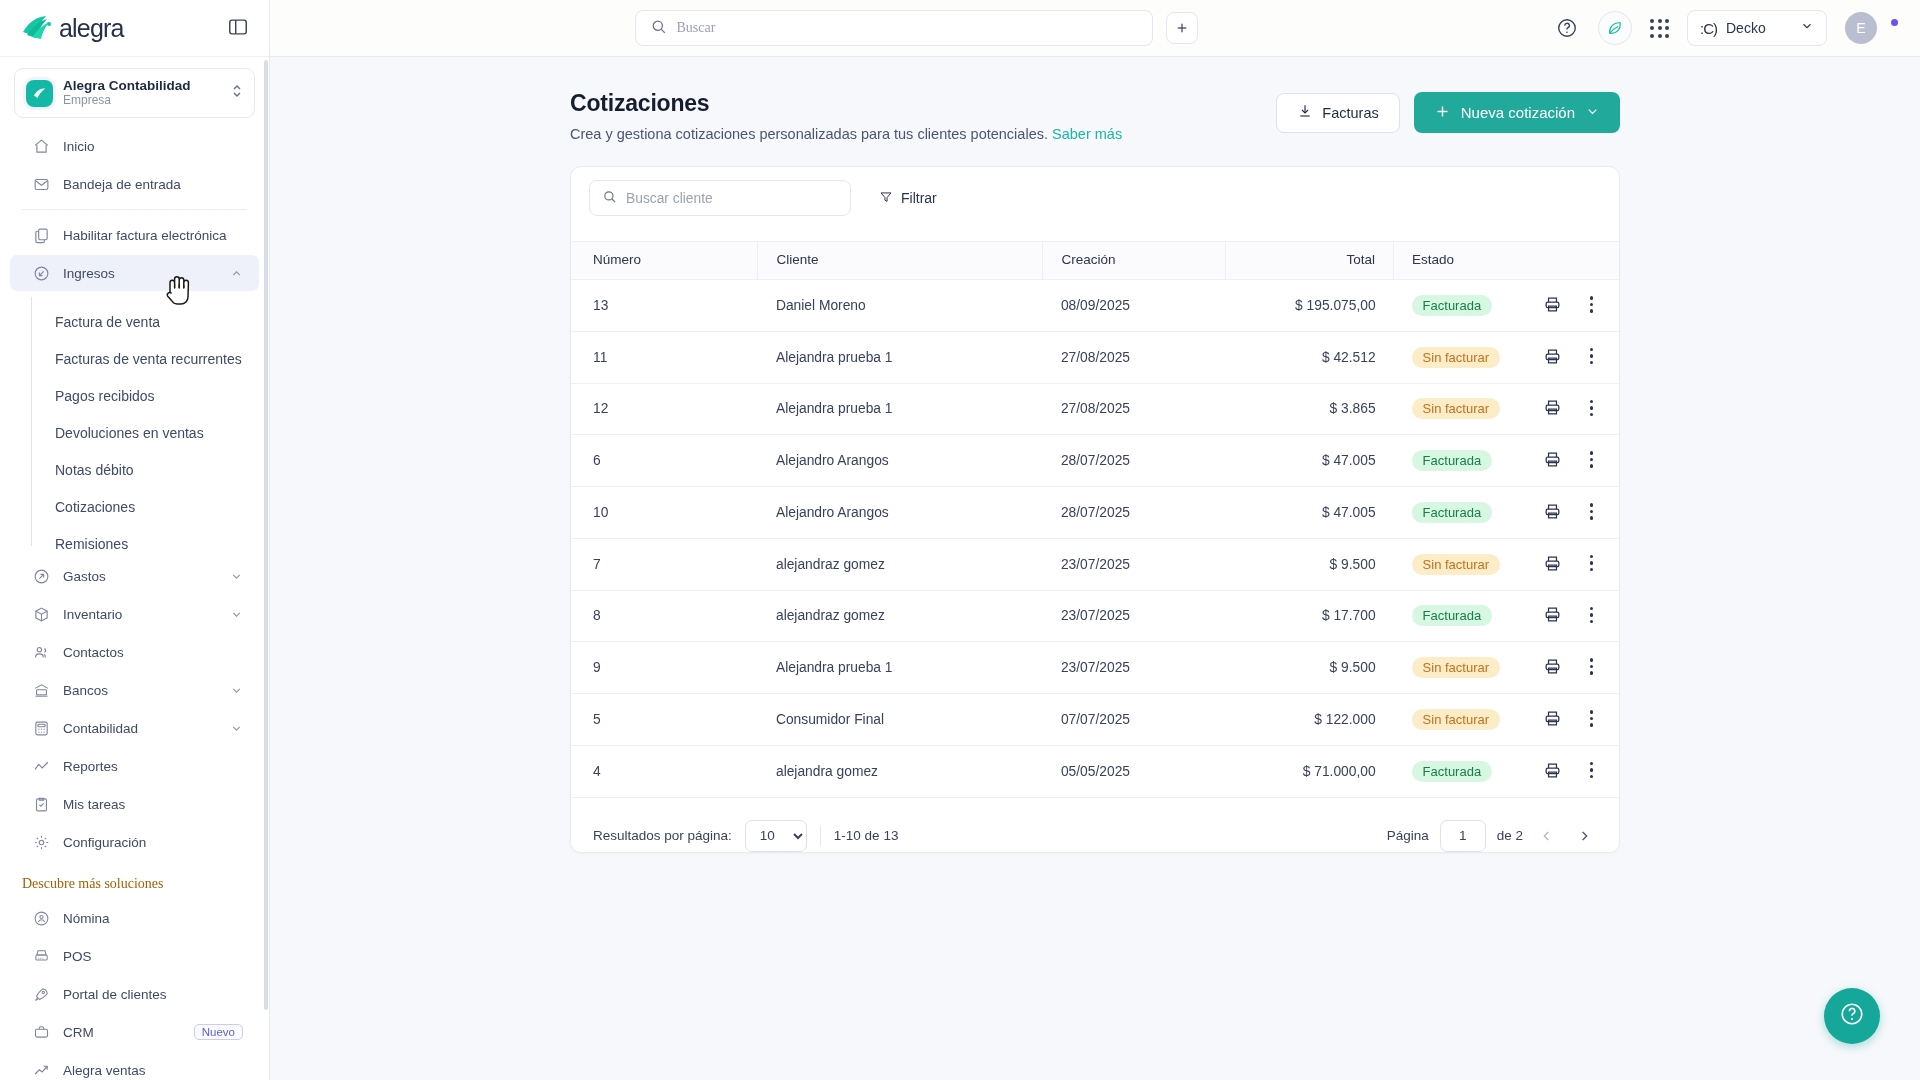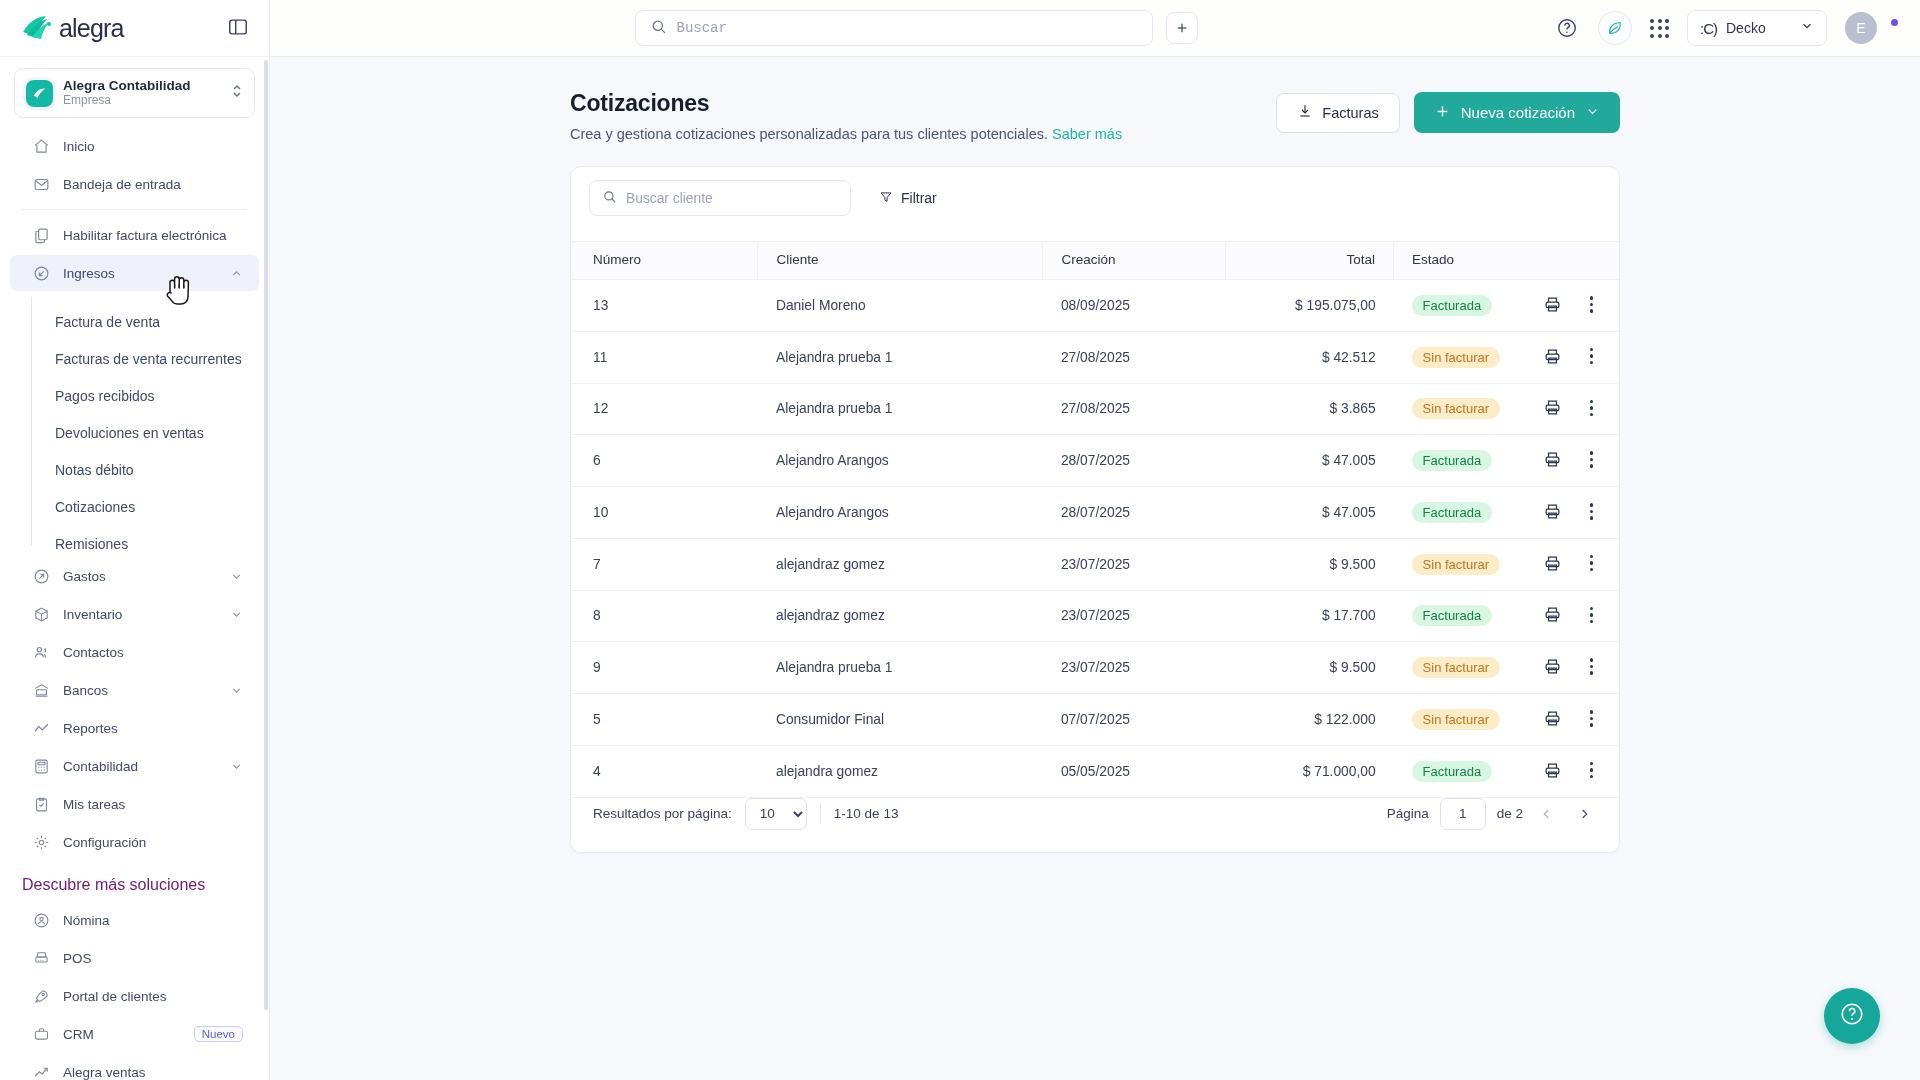--- a/index.html
+++ b/index.html
@@ -56,21 +56,21 @@
 
   .sub-wrap { position: relative; margin: 2px 0 6px 0; }
   .sub-wrap:before {
     content:""; position: absolute; left: 31px; top: 4px; bottom: 6px; width: 1px; background: #dfe3ec;
   }
   .sub-item {
     height: 37px; display: flex; align-items: flex-end; padding-left: 45px;
     font-size: 14px; color: #3f4a66; cursor: pointer; margin: 0 10px; border-radius: 7px;
   }
   .section-label {
-    font-size: 16px; color: #701a75; padding: 14px 22px 6px 22px; white-space: nowrap;
+    font-size: 14px; color: #a16207; padding: 14px 22px 6px 22px; white-space: nowrap; font-family: Liberation Serif, serif;
   }
   .badge-new {
     border: 1px solid #c9ccf5; color: #5b5fd6; font-size: 11.5px;
     border-radius: 5px; padding: 1px 7px; background: #fbfbff;
   }
   .sb-scrollbar {
     position: absolute; right: 1px; top: 60px; width: 4px; height: 950px;
     background: #d9dde6; border-radius: 3px;
   }
 
@@ -80,21 +80,21 @@
     height: 57px; background: #fdfdfb; border-bottom: 1px solid #e8eaf0;
     display: flex; align-items: center; padding: 0 22px; gap: 14px; flex: 0 0 57px;
   }
   .search-wrap { flex: 1; display: flex; justify-content: center; align-items: center; gap: 13px; }
   .search-box {
     width: 518px; height: 36px; border: 1px solid #e3e6ee; border-radius: 8px;
     background: #fff; display: flex; align-items: center; gap: 10px; padding: 0 14px;
   }
   .search-box input {
     border: none; outline: none; font-size: 14px; color: #3f4a66; flex: 1;
-    font-family: Liberation Mono, monospace; background: transparent;
+    font-family: Liberation Serif, serif; background: transparent;
   }
   .search-box input::placeholder { color: #9aa2b5; }
   .plus-btn {
     width: 32px; height: 32px; border: 1px solid #e3e6ee; border-radius: 8px; background: #fff;
     display: flex; align-items: center; justify-content: center; cursor: pointer; color: #3f4a66;
   }
   .top-right { display: flex; align-items: center; gap: 18px; }
   .icon-btn { width: 26px; height: 26px; color: #384159; cursor: pointer; display:flex;align-items:center;justify-content:center; }
   .leaf-btn {
     width: 34px; height: 34px; border-radius: 50%; border: 1px solid #e3e6ee; background:#fbfcfd;
@@ -176,21 +176,21 @@
   .pill { display: inline-block; font-size: 13px; border-radius: 11px; padding: 3px 11px; white-space: nowrap; }
   .pill.facturada { background: #d7f7e2; color: #178049; }
   .pill.sinfacturar { background: #fdecc8; color: #c0731b; }
 
   .row-icons { display: inline-flex; align-items: center; gap: 24px; }
   .print-ic { color: #2b3450; cursor: pointer; display:flex; }
   .kebab { display: flex; flex-direction: column; gap: 3px; cursor: pointer; padding: 2px 4px;}
   .kebab i { width: 3.5px; height: 3.5px; border-radius: 50%; background: #2b3450; display: block; }
 
   .pagination {
-    height: 54px; display: flex; align-items: flex-start; padding: 0 22px; gap: 14px;
+    height: 54px; display: flex; align-items: flex-end; padding: 0 22px; gap: 14px;
     font-size: 13.5px; color: #39425c; background: #fff;
   }
   .pg-left { display: flex; align-items: center; gap: 13px; }
   .pg-select {
     height: 32px; border: 1px solid #dde1ea; border-radius: 7px; padding: 0 7px 0 10px;
     font-size: 13.5px; color: #39425c; background: #fff; cursor: pointer;
     font-family: "Liberation Sans", sans-serif; outline: none;
   }
   .pg-sep { width: 1px; height: 20px; background: #e5e8ef; }
   .pg-right { margin-left: auto; display: flex; align-items: center; gap: 11px; }
@@ -378,46 +378,46 @@
         <span class="lbl">Bancos</span>
         <span class="chev">
           <svg width="13" height="13" viewBox="0 0 24 24" fill="none" stroke="currentColor" stroke-width="2">
               <polyline points="6,9 12,15 18,9"></polyline>
             </svg>
         </span>
       </div>
 
       <div class="nav-item">
         <span class="ic">
-          <svg width="17" height="17" viewBox="0 0 24 24" fill="none" stroke="currentColor" stroke-width="1.7">
-              <polyline points="3,16 8,9 13,14 21,6"></polyline>
-            </svg>
-        </span>
-        <span class="lbl">Reportes</span>
-      </div>
-
-      <div class="nav-item">
-        <span class="ic">
           <svg width="17" height="17" viewBox="0 0 24 24" fill="none" stroke="currentColor" stroke-width="1.6">
               <rect x="4" y="3" width="16" height="18" rx="2.2"></rect>
               <rect x="7" y="6" width="10" height="3.5" rx="0.8"></rect>
               <circle cx="8.3" cy="13" r="0.9" fill="currentColor" stroke="none"></circle>
               <circle cx="12" cy="13" r="0.9" fill="currentColor" stroke="none"></circle>
               <circle cx="15.7" cy="13" r="0.9" fill="currentColor" stroke="none"></circle>
               <circle cx="8.3" cy="17" r="0.9" fill="currentColor" stroke="none"></circle>
               <circle cx="12" cy="17" r="0.9" fill="currentColor" stroke="none"></circle>
               <circle cx="15.7" cy="17" r="0.9" fill="currentColor" stroke="none"></circle>
             </svg>
         </span>
         <span class="lbl">Contabilidad</span>
         <span class="chev">
           <svg width="13" height="13" viewBox="0 0 24 24" fill="none" stroke="currentColor" stroke-width="2">
               <polyline points="6,9 12,15 18,9"></polyline>
             </svg>
         </span>
+      </div>
+
+      <div class="nav-item">
+        <span class="ic">
+          <svg width="17" height="17" viewBox="0 0 24 24" fill="none" stroke="currentColor" stroke-width="1.7">
+              <polyline points="3,16 8,9 13,14 21,6"></polyline>
+            </svg>
+        </span>
+        <span class="lbl">Reportes</span>
       </div>
 
       <div class="nav-item">
         <span class="ic">
           <svg width="17" height="17" viewBox="0 0 24 24" fill="none" stroke="currentColor" stroke-width="1.6">
               <rect x="5" y="4" width="14" height="17" rx="2"></rect>
               <path d="M9 3.2h6v2.6H9z"></path>
               <polyline points="9,12.5 11,14.5 15,10.5"></polyline>
             </svg>
         </span>

